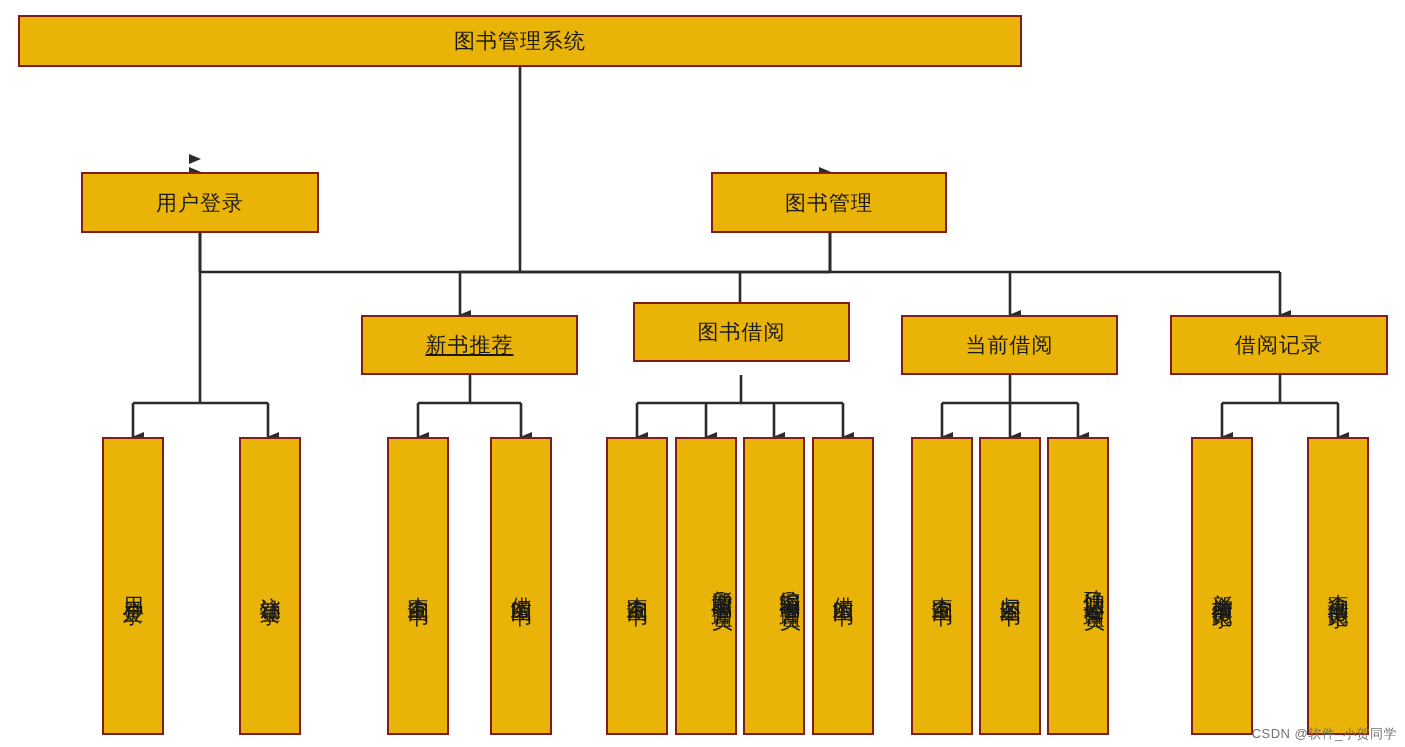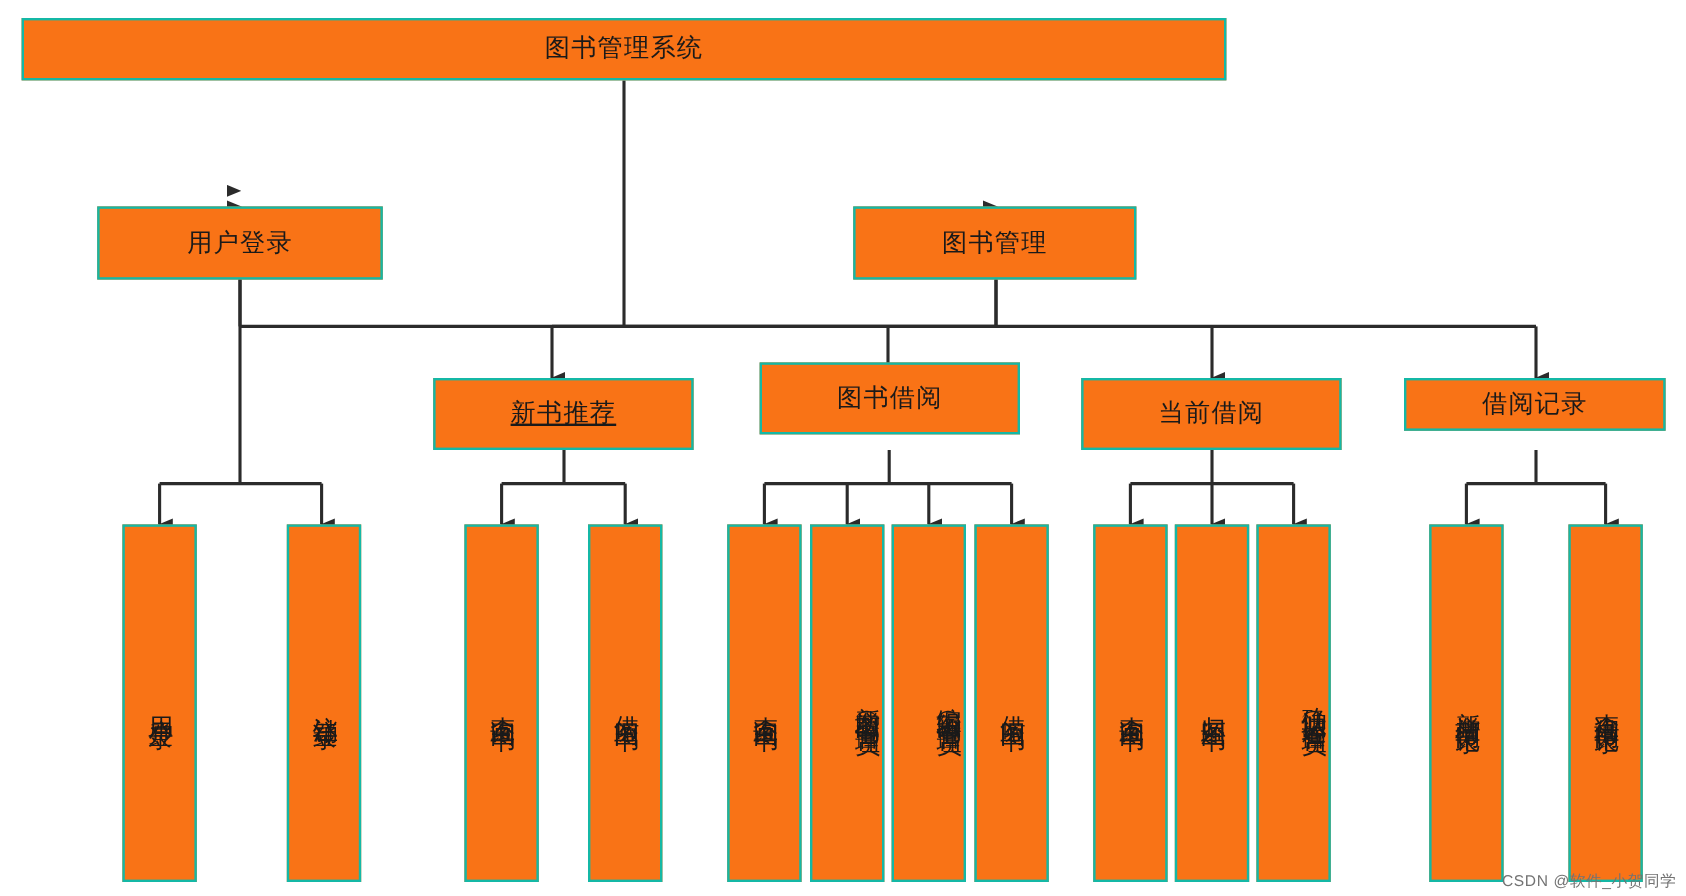--- a/index.html
+++ b/index.html
@@ -21,22 +21,22 @@
     position: absolute;
     left: 0;
     top: 0;
     width: 1405px;
     height: 747px;
     pointer-events: none;
   }
   .node {
     position: absolute;
     box-sizing: border-box;
-    background: #f97316;
-    border: 2px solid #14b8a6;
+    background: #eab308;
+    border: 2px solid #7f1d1d;
     display: flex;
     align-items: center;
     justify-content: center;
     color: #1a1a1a;
     z-index: 2;
   }
   .node-h {
     font-size: 21px;
     letter-spacing: 1px;
     line-height: 1.2;
@@ -128,21 +128,21 @@
   </svg>
 
   <div class="node node-h" style="left:18px; top:15px; width:1004px; height:52px;">图书管理系统</div>
 
   <div class="node node-h" style="left:81px; top:172px; width:238px; height:61px;">用户登录</div>
   <div class="node node-h" style="left:711px; top:172px; width:236px; height:61px;">图书管理</div>
 
   <div class="node node-h" style="left:361px; top:315px; width:217px; height:60px;text-decoration:underline;">新书推荐</div>
   <div class="node node-h" style="left:633px; top:302px; width:217px; height:60px;">图书借阅</div>
   <div class="node node-h" style="left:901px; top:315px; width:217px; height:60px;">当前借阅</div>
-  <div class="node node-h" style="left:1170px; top:315px; width:218px; height:44px;">借阅记录</div>
+  <div class="node node-h" style="left:1170px; top:315px; width:218px; height:60px;">借阅记录</div>
 
   <div class="node node-v" style="left:102px; top:437px; width:62px; height:298px;">用户登录</div>
   <div class="node node-v" style="left:239px; top:437px; width:62px; height:298px;">注销登录</div>
 
   <div class="node node-v" style="left:387px; top:437px; width:62px; height:298px;">查询图书</div>
   <div class="node node-v" style="left:490px; top:437px; width:62px; height:298px;">借阅图书</div>
 
   <div class="node node-v" style="left:606px; top:437px; width:62px; height:298px;">查询图书</div>
   <div class="node node-v anchor-top" style="left:675px; top:437px; width:62px; height:298px;">新增图书（管理员）</div>
   <div class="node node-v anchor-top" style="left:743px; top:437px; width:62px; height:298px;">编辑图书（管理员）</div>

